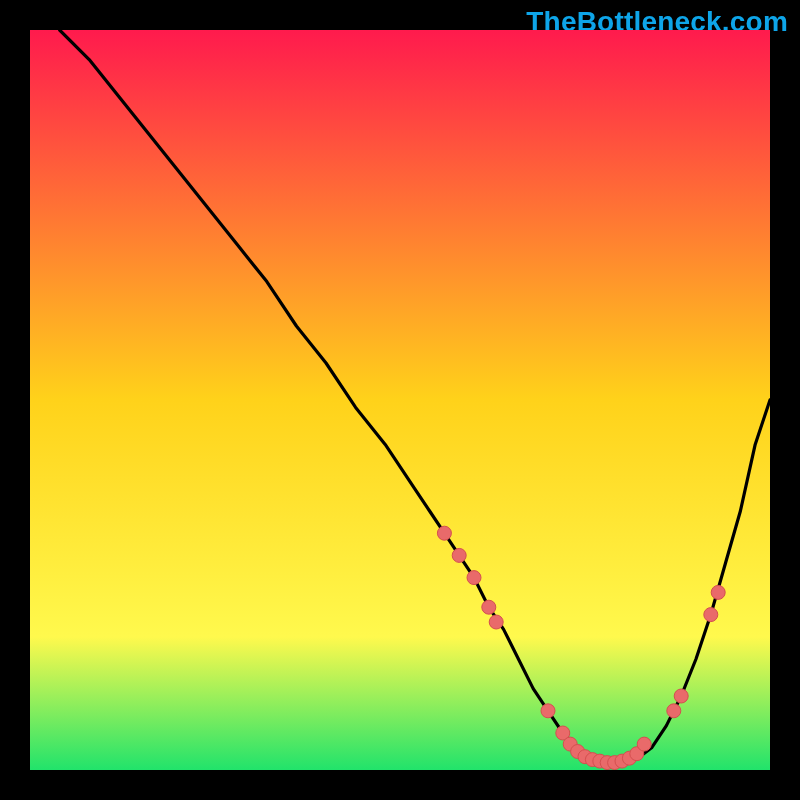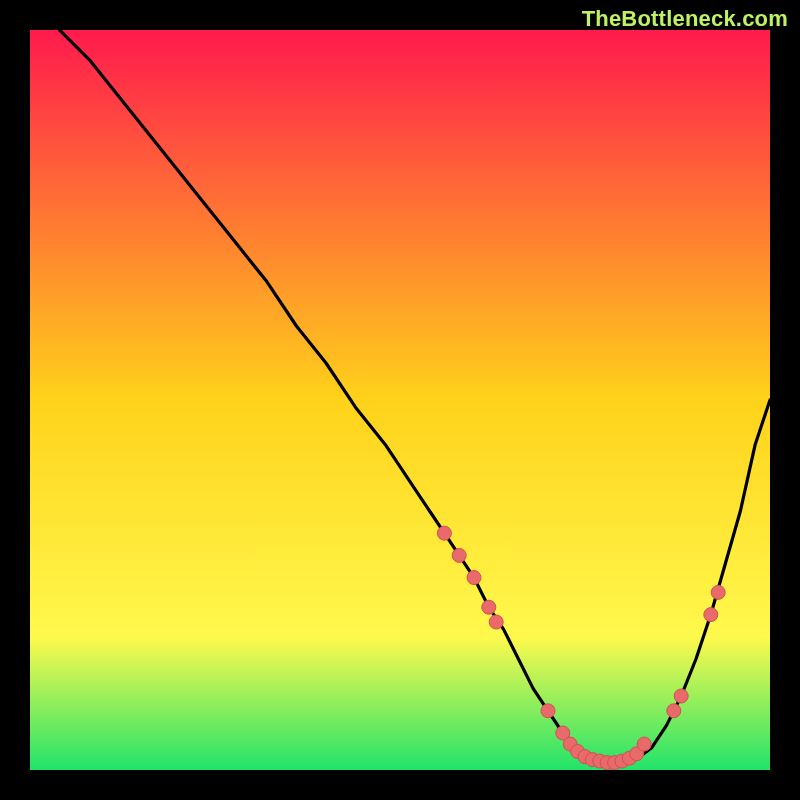--- a/index.html
+++ b/index.html
@@ -13,22 +13,22 @@
   }
   .stage {
     position: relative;
     width: 800px;
     height: 800px;
   }
   .watermark {
     position: absolute;
     top: 6px;
     right: 12px;
-    color: #bef264;
-    font-size: 22px;
+    color: #0ea5e9;
+    font-size: 28px;
     font-weight: 600;
     letter-spacing: 0.2px;
     user-select: none;
     text-align: center;
   }
   svg.plot {
     position: absolute;
     left: 30px;
     top: 30px;
     width: 740px;

